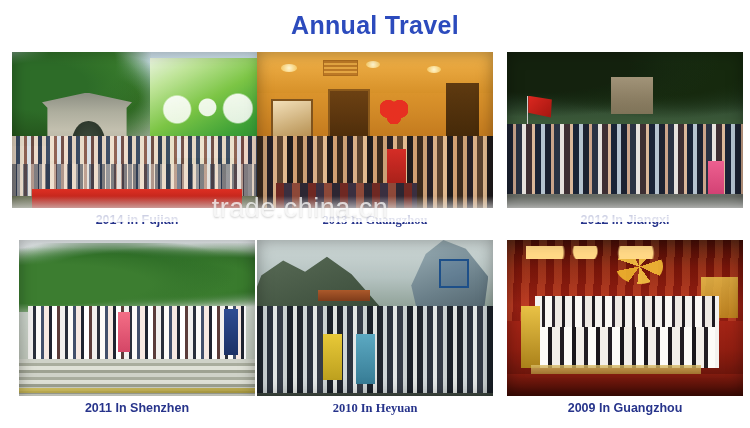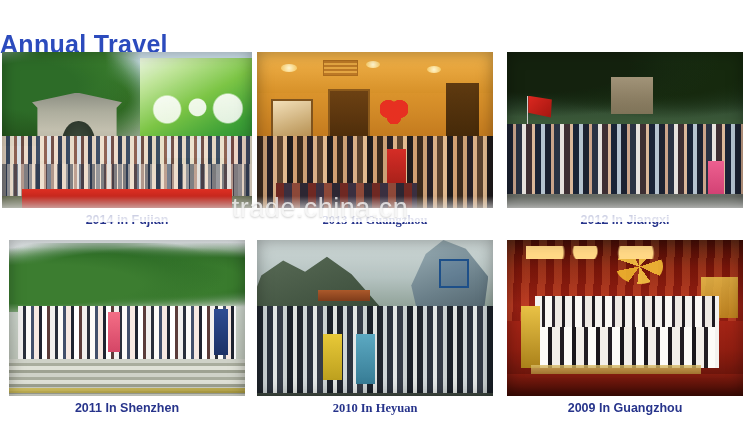--- a/index.html
+++ b/index.html
@@ -6,31 +6,32 @@
   body{
     width:750px;height:428px;
     background:#ffffff;
     font-family:"Liberation Sans","DejaVu Sans",sans-serif;
     overflow:hidden;
     position:relative;
   }
   .page{position:relative;width:750px;height:428px;background:#fff;overflow:hidden;}
 
   .page-title{
-    position:absolute;left:0;top:29px;width:750px;
+    position:absolute;left:0;top:10px;width:750px;
+    text-align:center;
     font-size:25px;font-weight:bold;
     color:#2c4bbd;
     letter-spacing:.3px;
     line-height:30px;
   }
 
   .grid{position:absolute;left:0;top:52px;width:750px;}
   .row{position:relative;width:750px;height:188px;}
   .cell{position:absolute;top:0;width:250px;height:188px;}
-  .cell.c0{left:2px;}
+  .cell.c0{left:12px;}
   .cell.c1{left:250px;font-family:Liberation Serif, serif;}
   .cell.c2{left:500px;}
 
   .photo{
     position:absolute;left:50%;transform:translateX(-50%);
     top:0;width:236px;height:156px;
     overflow:hidden;
     background:#222;
   }
   .photo.wide{width:250px;left:0;transform:none;}
@@ -244,21 +245,20 @@
   .watermark{
     position:absolute;left:0;top:193px;width:600px;
     text-align:center;
     font-size:27px;
     color:rgba(255,255,255,.72);
     text-shadow:0 1px 2px rgba(120,120,120,.35);
     letter-spacing:.5px;
     pointer-events:none;
     line-height:30px;
     z-index:20;
-    padding-left:20px;
   }
   .wm-fade{
     position:absolute;left:0;top:196px;width:750px;height:26px;
     background:linear-gradient(180deg,rgba(255,255,255,0) 0%,rgba(255,255,255,.55) 45%,rgba(255,255,255,.95) 100%);
     z-index:19;pointer-events:none;
   }
 </style>
 </head>
 <body>
 

